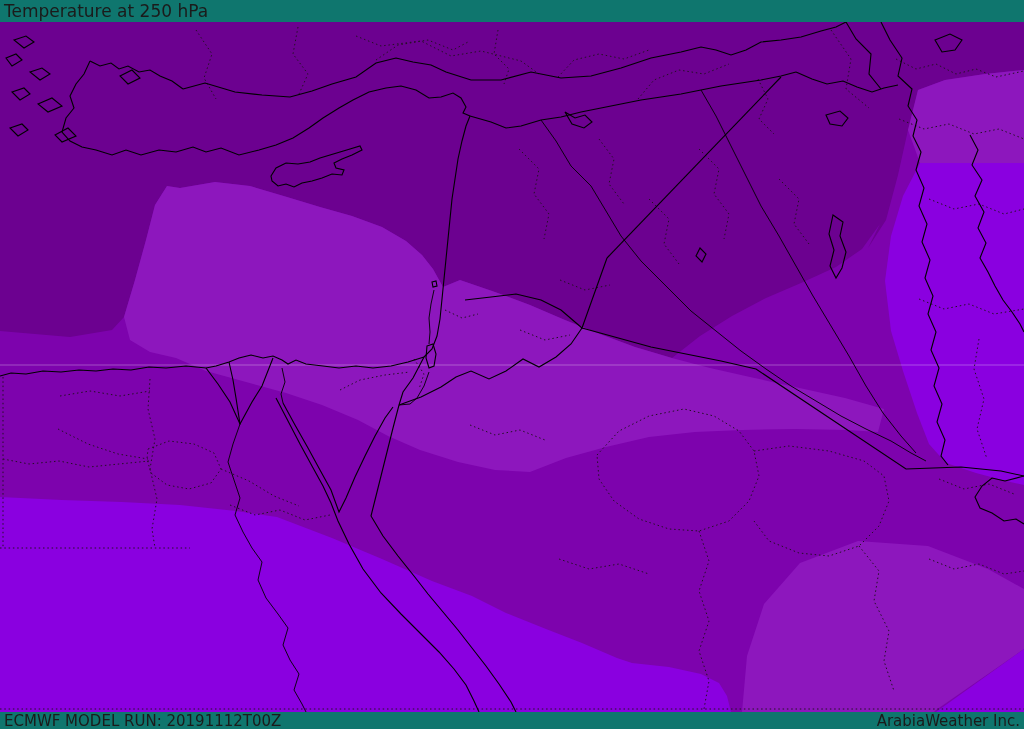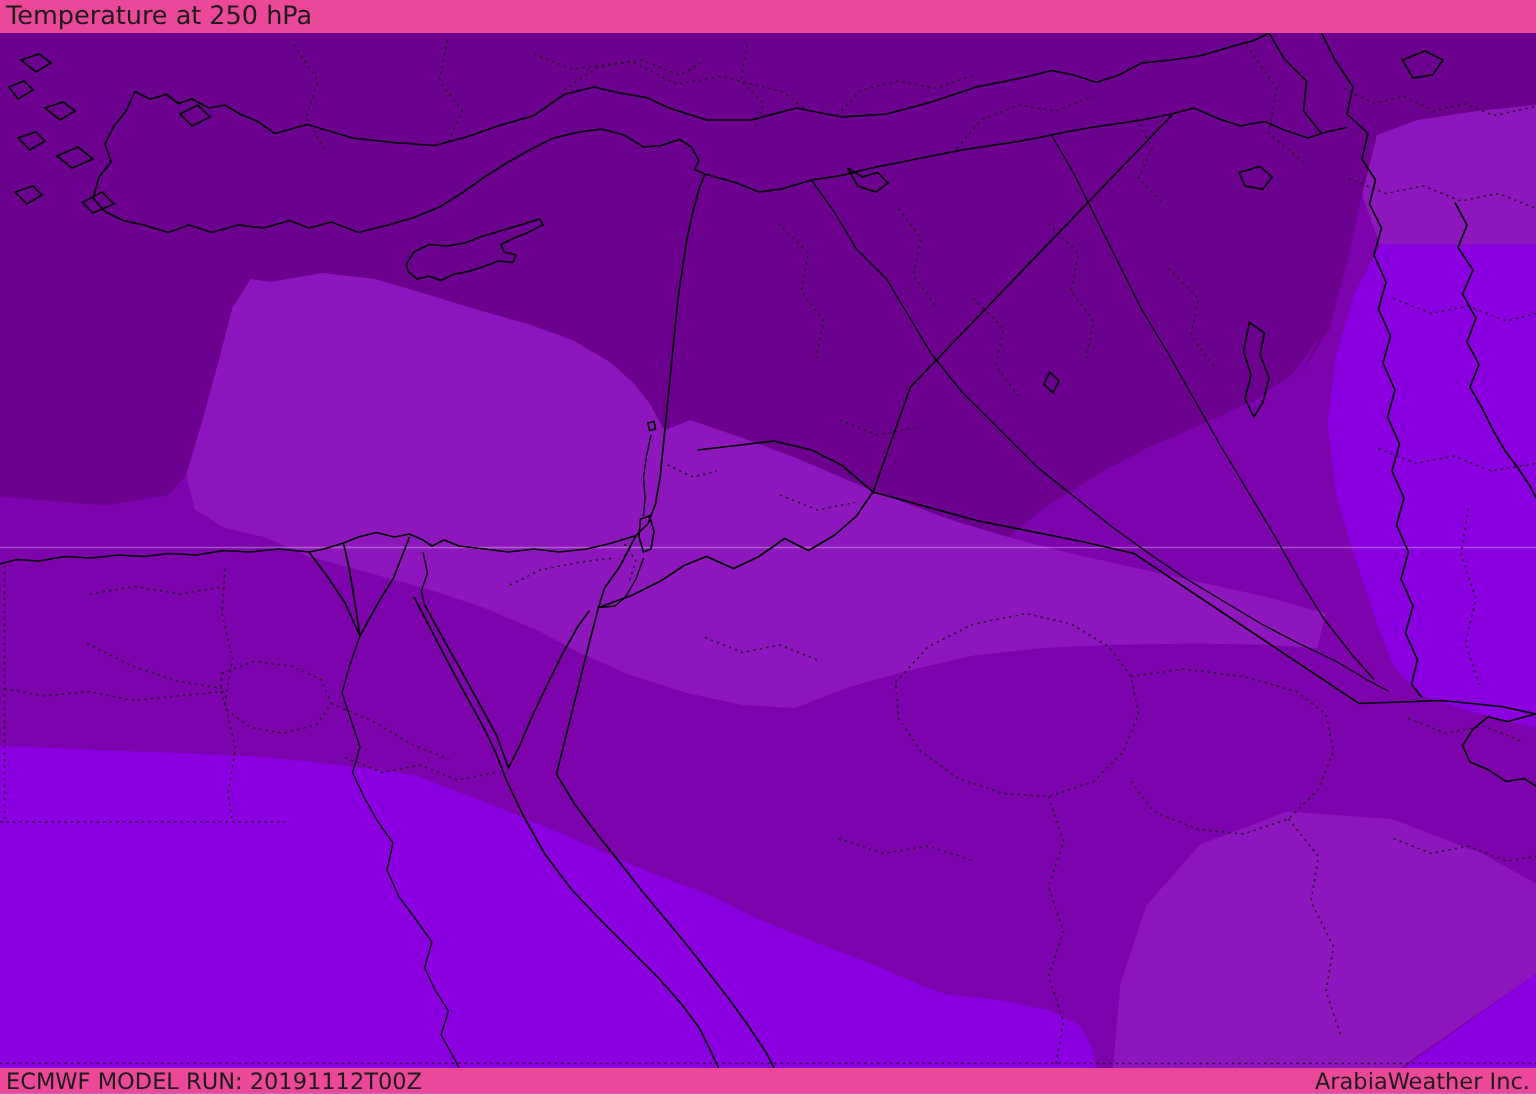--- a/index.html
+++ b/index.html
@@ -2,21 +2,21 @@
 <html><head>
 <meta charset="utf-8">
 <style>
   html,body{margin:0;padding:0;}
   body{
     width:1024px;height:729px;overflow:hidden;
     font-family:"DejaVu Sans","Liberation Sans",sans-serif;
     background:#e7e7e7;
   }
   .bar{
-    box-sizing:border-box;width:1024px;background:#ec4899;color:#1b1b1b;
+    box-sizing:border-box;width:1024px;background:#0f766e;color:#1b1b1b;
     display:flex;justify-content:space-between;align-items:center;
     padding:0 4px;white-space:nowrap;
   }
   .bar.top{height:22px;font-size:17px;line-height:20px;}
   .bar.bottom{height:17px;font-size:15px;line-height:16px;}
   .map-wrap{width:1024px;height:690px;position:relative;}
   .map-wrap svg{display:block;width:1024px;height:690px;}
   .coast{fill:none;stroke-width:1.1;}
   .thin{fill:none;stroke-width:0.9;}
   .dotted{fill:none;stroke-width:1;stroke-dasharray:1.5 2.8;}

